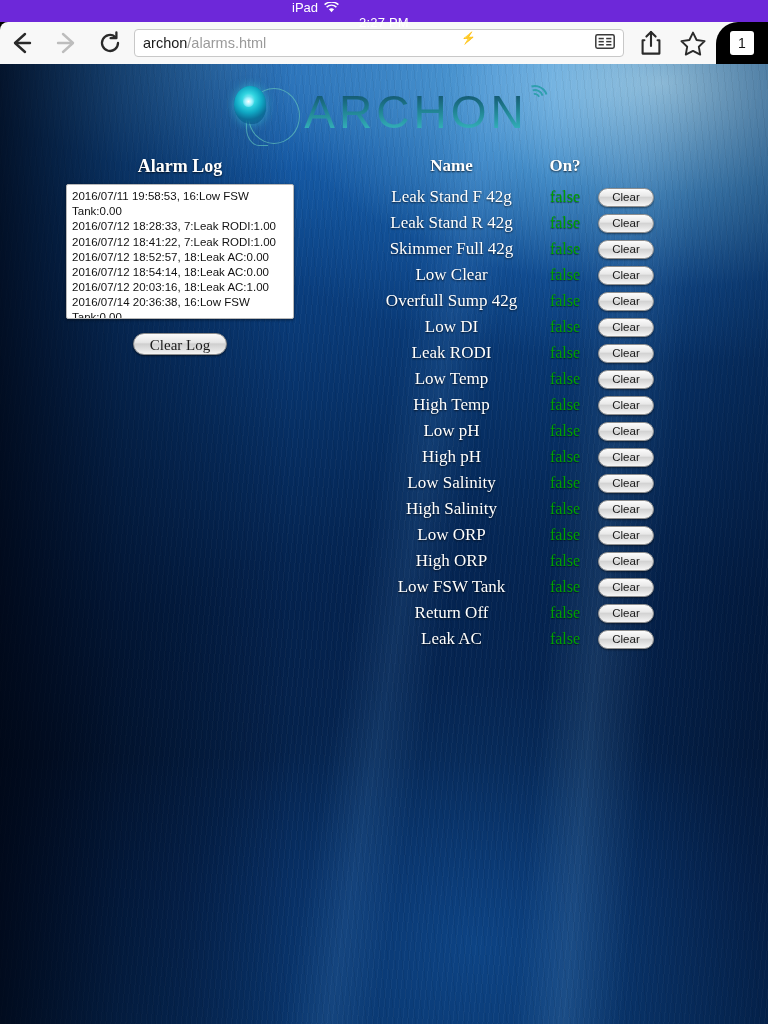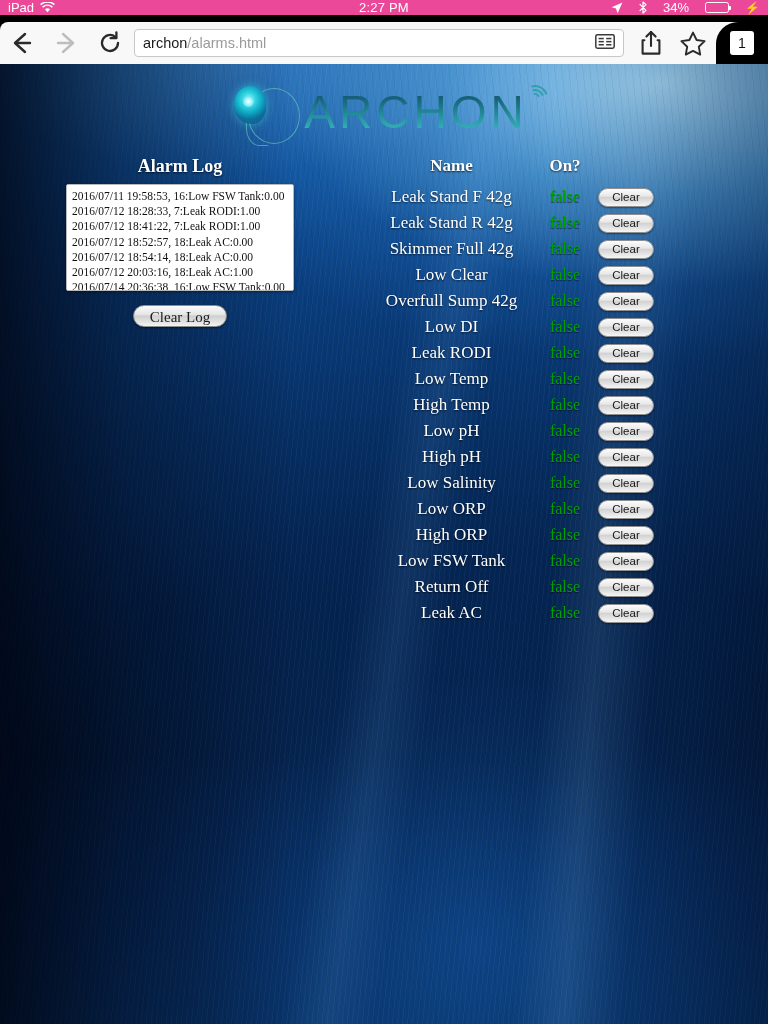--- a/index.html
+++ b/index.html
@@ -17,27 +17,28 @@
     width: 768px;
     height: 1024px;
     overflow: hidden;
   }
 
   
   .status-bar {
     position: absolute;
     top: 0; left: 0;
     width: 768px;
-    height: 15px;
-    background: #ec4899;
+    height: 22px;
+    background: #6d28d9;
     color: #fff;
     font-size: 13px;
     display: flex;
     align-items: center;
     z-index: 30;
+    flex-direction: column;
   }
   .sb-left {
     display: flex;
     align-items: center;
     gap: 6px;
     padding-left: 8px;
     width: 200px;
   }
   .sb-center {
     flex: 1;
@@ -320,27 +321,27 @@
     font-family: "Liberation Serif", serif;
     font-size: 18px;
     font-weight: bold;
     color: #ffffff;
     text-shadow: 0 1px 2px rgba(0,0,0,0.75);
     margin-bottom: 7px;
   }
 
   .alarm-log-box {
     width: 228px;
-    height: 107px;
+    height: 135px;
     background: #ffffff;
     border: 1px solid #b8b8b8;
     border-radius: 2px;
     padding: 4px 5px;
     overflow: hidden;
-    font-family: Liberation Serif, serif;
+    font-family: Liberation Sans, sans-serif;
     font-size: 11.5px;
     line-height: 1.32;
     color: #111;
     box-shadow: 0 1px 3px rgba(0,0,0,0.45);
     white-space: pre-wrap;
     word-break: break-word;
     resize: none;
   }
 
   .clear-log-btn {
@@ -594,20 +595,25 @@
                   <td class="cell-name">High pH</td>
                   <td class="cell-state" style="color: rgb(0, 160, 0);">false</td>
                   <td class="cell-action"><button class="clear-btn">Clear</button></td>
                 </tr>
                 <tr>
                   <td class="cell-name">Low Salinity</td>
                   <td class="cell-state" style="color: rgb(0, 160, 0);">false</td>
                   <td class="cell-action"><button class="clear-btn">Clear</button></td>
                 </tr>
                 <tr>
+                  <td class="cell-name">High Salinity</td>
+                  <td class="cell-state" style="color: rgb(0, 160, 0);">false</td>
+                  <td class="cell-action"><button class="clear-btn">Clear</button></td>
+                </tr>
+                <tr>
                   <td class="cell-name">Low ORP</td>
                   <td class="cell-state" style="color: rgb(0, 160, 0);">false</td>
                   <td class="cell-action"><button class="clear-btn">Clear</button></td>
                 </tr>
                 <tr>
                   <td class="cell-name">High ORP</td>
                   <td class="cell-state" style="color: rgb(0, 160, 0);">false</td>
                   <td class="cell-action"><button class="clear-btn">Clear</button></td>
                 </tr>
                 <tr>

